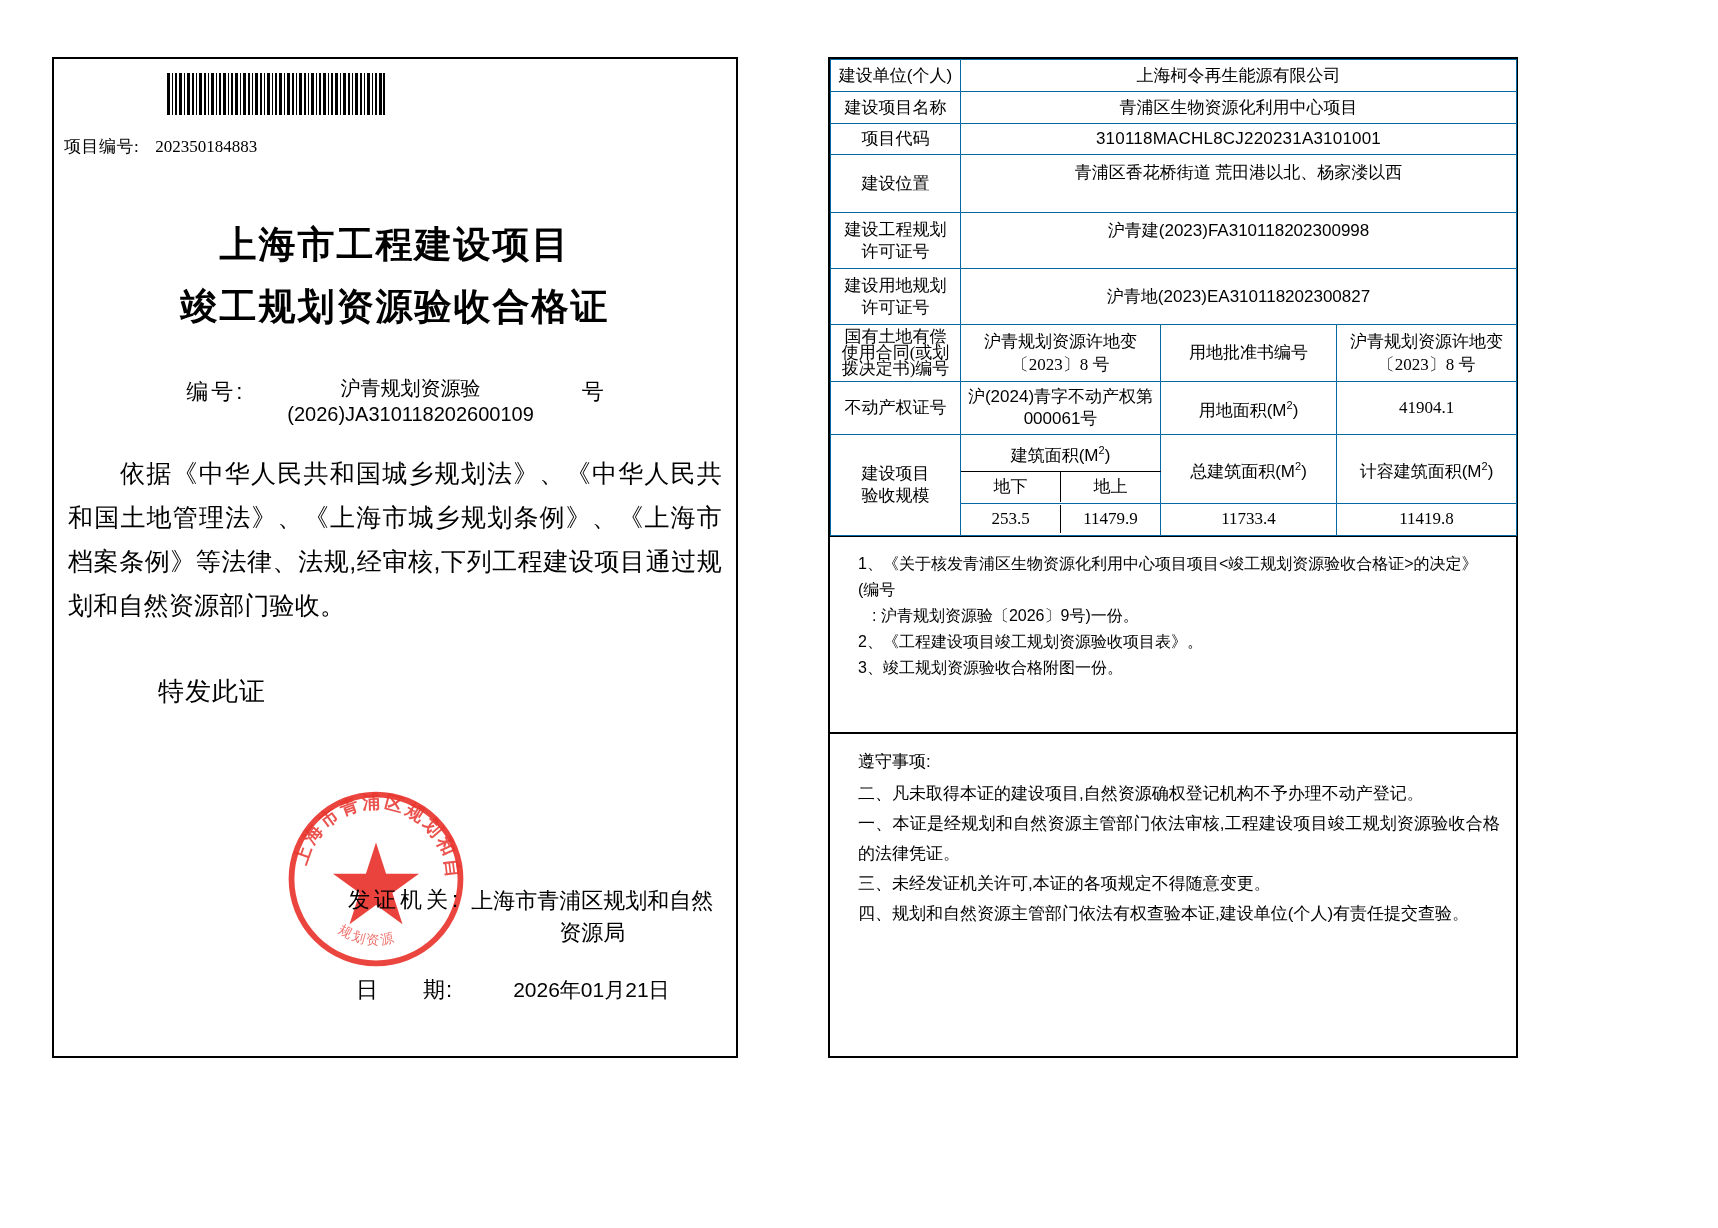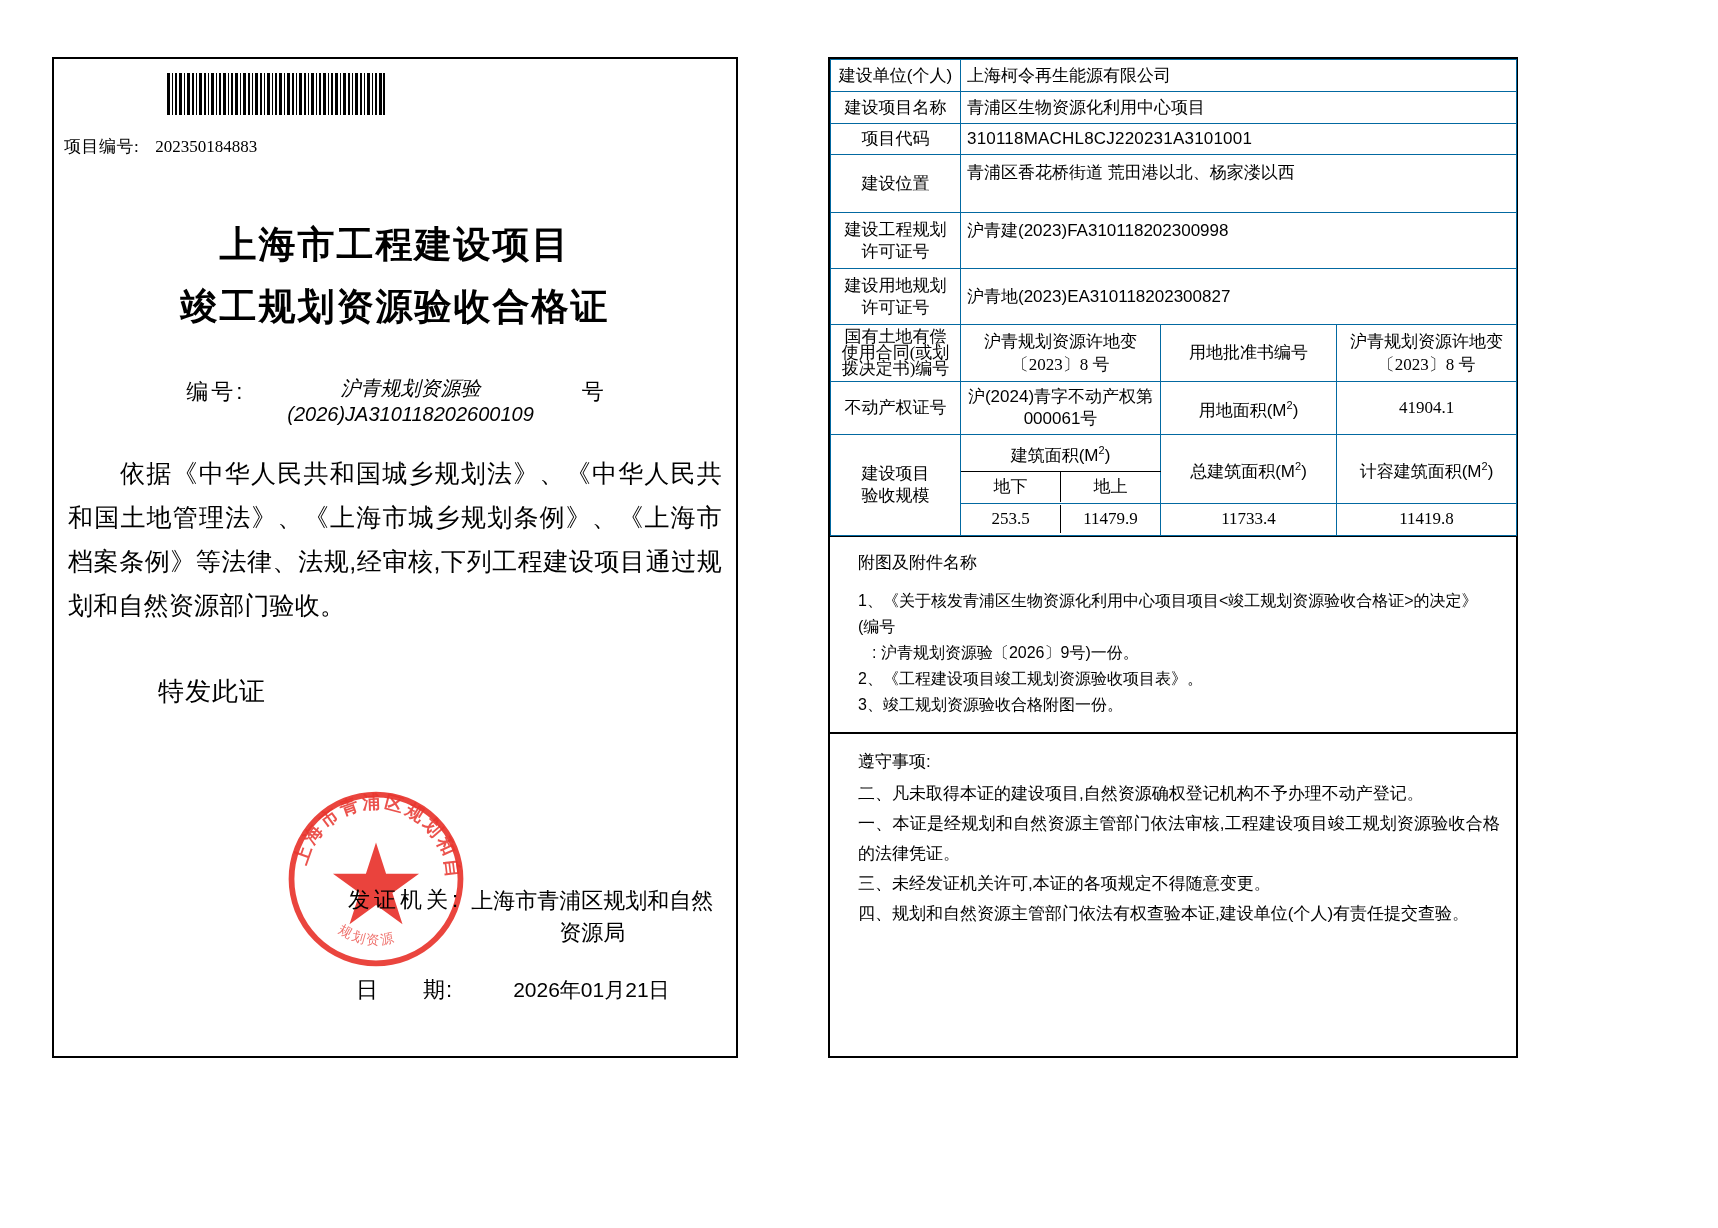--- a/index.html
+++ b/index.html
@@ -81,21 +81,20 @@
   }
   .cn-label {
     font-size: 22px;
     letter-spacing: 3px;
     padding-top: 2px;
   }
   .cn-mid {
     text-align: center;
     margin: 0 10px 0 42px;
     line-height: 26px;
-    font-style: italic;
   }
   .cn-mid .cn-prefix { font-size: 20px; display: block; }
   .cn-mid .cn-serial { font-size: 20px; display: block; letter-spacing: 0px; }
   .cn-suffix {
     font-size: 22px;
     padding-top: 2px;
     margin-left: 38px;
   }
   .body-text {
     position: absolute;
@@ -171,21 +170,21 @@
     padding: 4px 6px;
     vertical-align: middle;
     font-size: 17px;
   }
   td.lbl {
     text-align: center;
     font-size: 17px;
     line-height: 22px;
   }
   td.val {
-    text-align: left;
+    text-align: center;
     padding-left: 12px;
     font-size: 18px;
   }
   td.lbl-sm {
     text-align: center;
     font-size: 12px;
     line-height: 16px;
     font-family: "Liberation Serif", "DejaVu Serif", serif;
   }
   td.val-sm {
@@ -420,21 +419,20 @@
             </tbody>
               </table>
           </td>
           <td class="num">11733.4</td>
           <td class="num">11419.8</td>
         </tr>
       </tbody>
     </table>
 
     <div class="attach-box">
-      <div class="attach-title">附图及附件名称</div>
       <div class="attach-list">
         <div>1、《关于核发青浦区生物资源化利用中心项目项目&lt;竣工规划资源验收合格证&gt;的决定》(编号</div>
         <div class="cont">: 沪青规划资源验〔2026〕9号)一份。</div>
         <div>2、《工程建设项目竣工规划资源验收项目表》。</div>
         <div>3、竣工规划资源验收合格附图一份。</div>
       </div>
     </div>
 
     <div class="rules-box">
       <div class="rules-title">遵守事项:</div>

